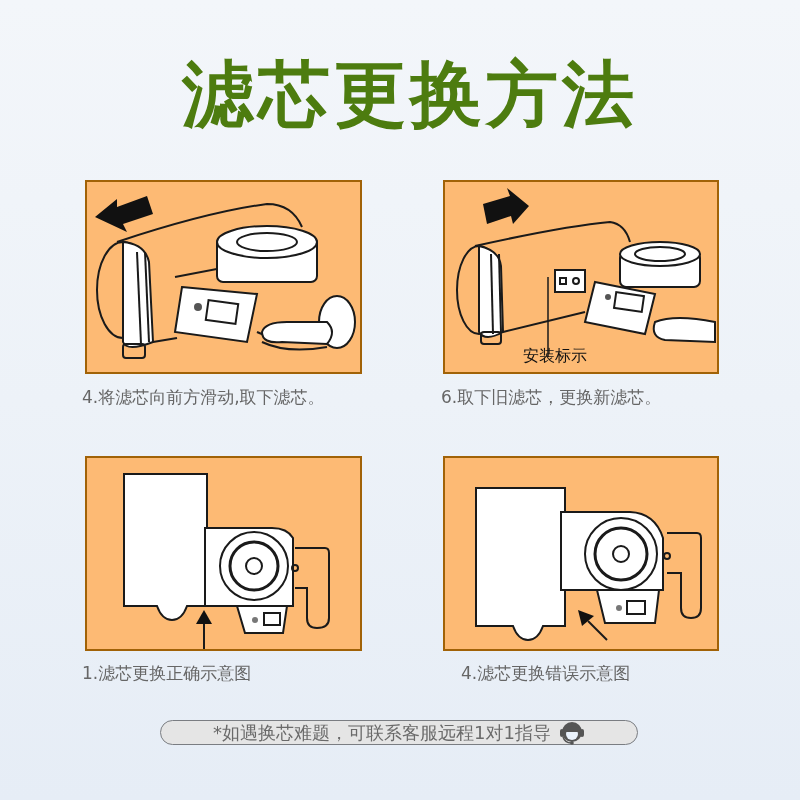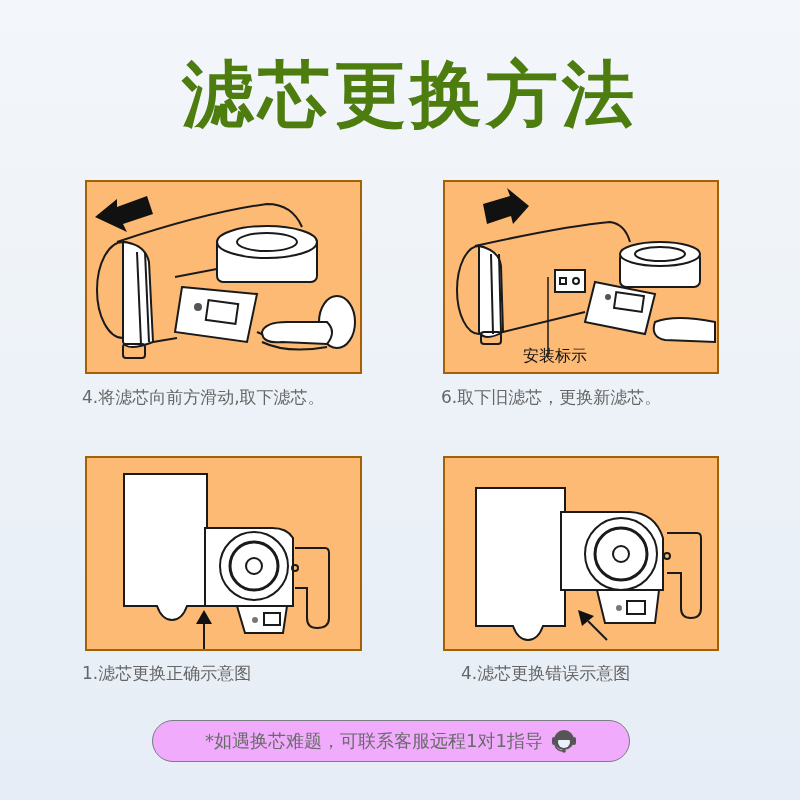--- a/index.html
+++ b/index.html
@@ -13,22 +13,22 @@
     font-size:72px; font-weight:bold; color:#4d7c0f; letter-spacing:4px; line-height:84px;
   }
   .panel {
     position:absolute; background:#fdba74; border:2px solid #a16207; box-sizing:border-box; overflow:hidden;
   }
   .panel svg { position:absolute; left:0; top:0; }
   .caption {
     position:absolute; font-size:17px; color:#666; line-height:22px; white-space:nowrap;
   }
   .pill {
-    position:absolute; left:152px; top:720px; width:478px; height:42px; box-sizing:border-box;
-    border:1.5px solid #7a7d82; border-radius:21px; background:#f0abfc;
+    position:absolute; left:160px; top:720px; width:478px; height:25px; box-sizing:border-box;
+    border:1.5px solid #7a7d82; border-radius:21px; background:#e5e5e5;
     display:flex; align-items:center; justify-content:center; gap:8px;
   }
   .pill-text { font-size:18px; color:#6a6a6a; white-space:nowrap; }
   .pill-icon { width:26px; height:26px; display:inline-block; }
 </style>
 </head>
 <body>
 
 <div class="title">滤芯更换方法</div>
 

